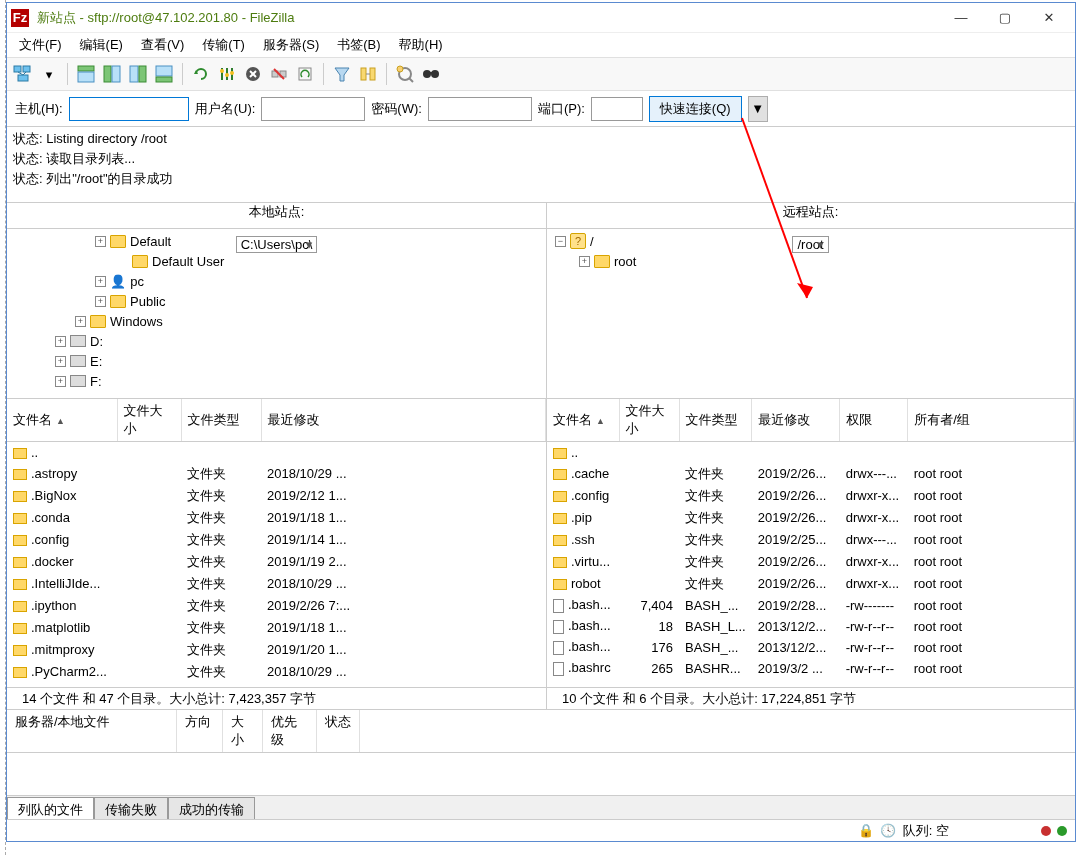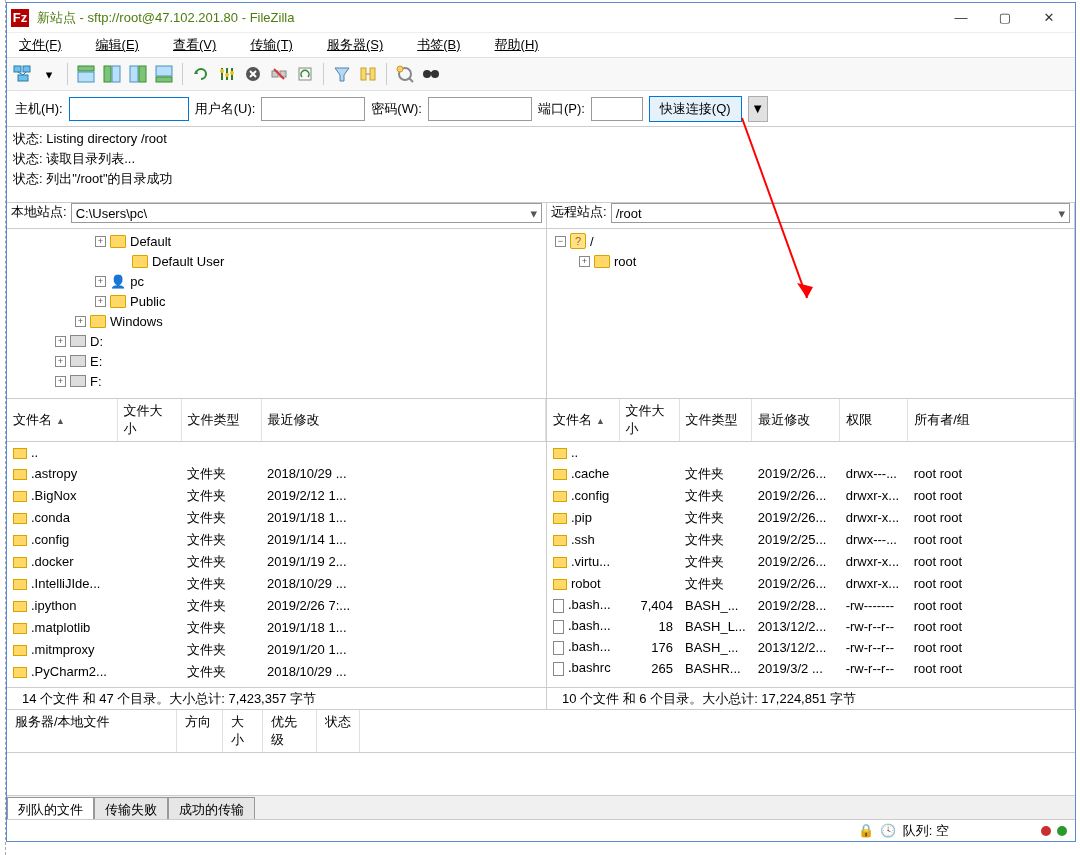--- a/index.html
+++ b/index.html
@@ -6,21 +6,21 @@
 body { background: #fff; width: 1080px; height: 855px; overflow: hidden; position: relative; }
 .window { border: 1px solid #5a8ad0; width: 1070px; height: 840px; margin: 2px 0 0 6px; background: #fff; display: flex; flex-direction: column; position: relative; }
 
 
 .titlebar { height: 30px; display: flex; align-items: center; padding: 0 4px; background: #fff; border-bottom: 1px solid #eee; }
 .titlebar .fz-icon { width: 18px; height: 18px; background: #b40000; color: #fff; font-weight: bold; display: flex; align-items: center; justify-content: center; margin-right: 8px; text-align: right; }
 .titlebar .title { flex: 1; color: #4d7c0f; }
 .titlebar .ctl { width: 44px; height: 28px; display: flex; align-items: center; justify-content: center; color: #333; }
 
 
-.menubar { height: 24px; display: flex; align-items: center; padding: 0 4px; gap: 18px; text-decoration: underline; }
+.menubar { height: 24px; display: flex; align-items: center; padding: 0 4px; gap: 2px; }
 .menubar span { padding: 2px 8px; }
 
 
 .toolbar { height: 34px; border-top: 1px solid #e0e0e0; border-bottom: 1px solid #e0e0e0; display: flex; align-items: center; padding: 0 4px; gap: 2px; background: #f8f8f8; }
 .tb-btn { width: 24px; height: 24px; display: flex; align-items: center; justify-content: center; }
 .tb-sep { width: 1px; height: 22px; background: #ccc; margin: 0 4px; }
 
 
 .quickconnect { height: 36px; display: flex; align-items: center; gap: 6px; padding: 4px 8px; border-bottom: 1px solid #ccc; }
 .quickconnect label { white-space: nowrap; }
@@ -35,21 +35,21 @@
 
 .logpane { height: 76px; border-bottom: 1px solid #ccc; overflow-y: scroll; padding: 2px 6px; position: relative; }
 .logpane .row { white-space: nowrap; line-height: 20px; }
 
 
 .panes { flex: 1; display: flex; min-height: 0; }
 .pane { display: flex; flex-direction: column; border-right: 1px solid #ccc; min-width: 0; }
 .pane.left { width: 540px; }
 .pane.right { flex: 1; }
 
-.sitebar { height: 26px; border-bottom: 1px solid #ccc; display: flex; padding: 0 4px; gap: 4px; }
+.sitebar { height: 26px; border-bottom: 1px solid #ccc; display: flex; align-items: center; padding: 0 4px; gap: 15px; flex-direction: column; }
 .sitebar label { white-space: nowrap; }
 .sitebar .combo { flex: 1; border: 1px solid #999; height: 20px; background: #fff; display: flex; align-items: center; padding: 0 4px; position: relative; }
 .sitebar .combo::after { content: "▾"; position: absolute; right: 4px; color: #555; }
 
 .tree { height: 170px; border-bottom: 1px solid #ccc; overflow: auto; padding: 2px 4px; }
 .tree-row { display: flex; align-items: center; height: 20px; gap: 4px; white-space: nowrap; }
 .exp { width: 11px; height: 11px; border: 1px solid #888; display: flex; align-items: center; justify-content: center; font-size: 9px; line-height: 9px; color: #555; }
 .fld { width: 16px; height: 13px; background: #ffd868; border: 1px solid #d9a400; border-radius: 1px; }
 .drv { width: 16px; height: 12px; background: #ddd; border: 1px solid #888; }
 .qmk { width: 16px; height: 16px; background: #ffe18a; border: 1px solid #d4a400; border-radius: 2px; display: flex; align-items: center; justify-content: center; font-size: 11px; color: #a06800; }

